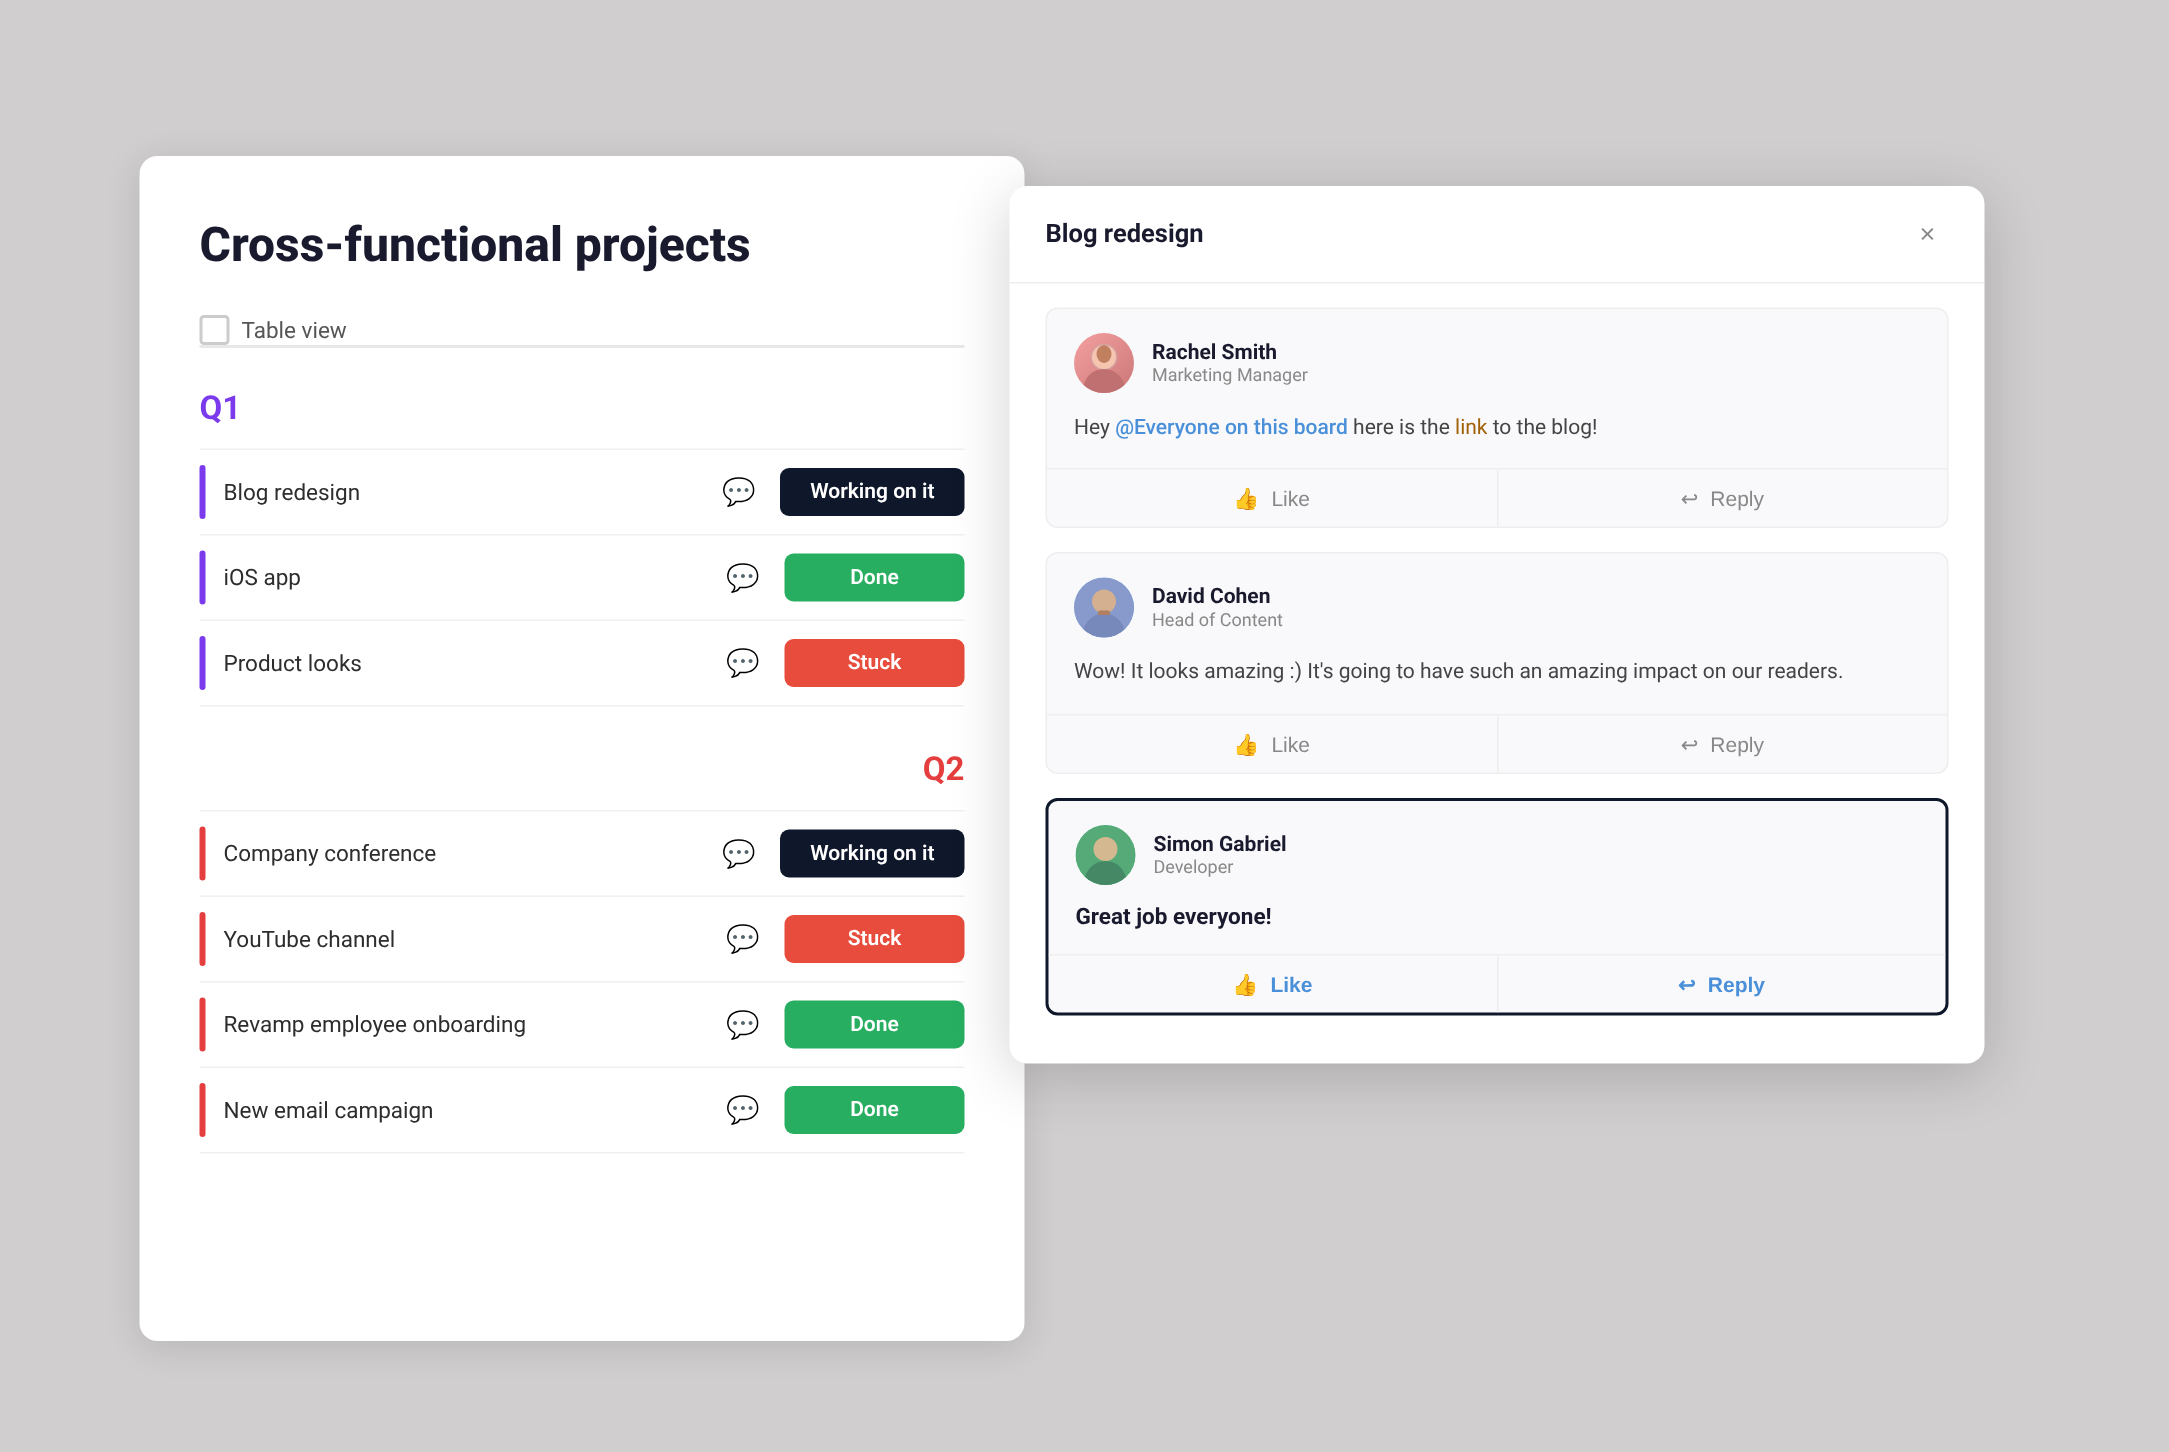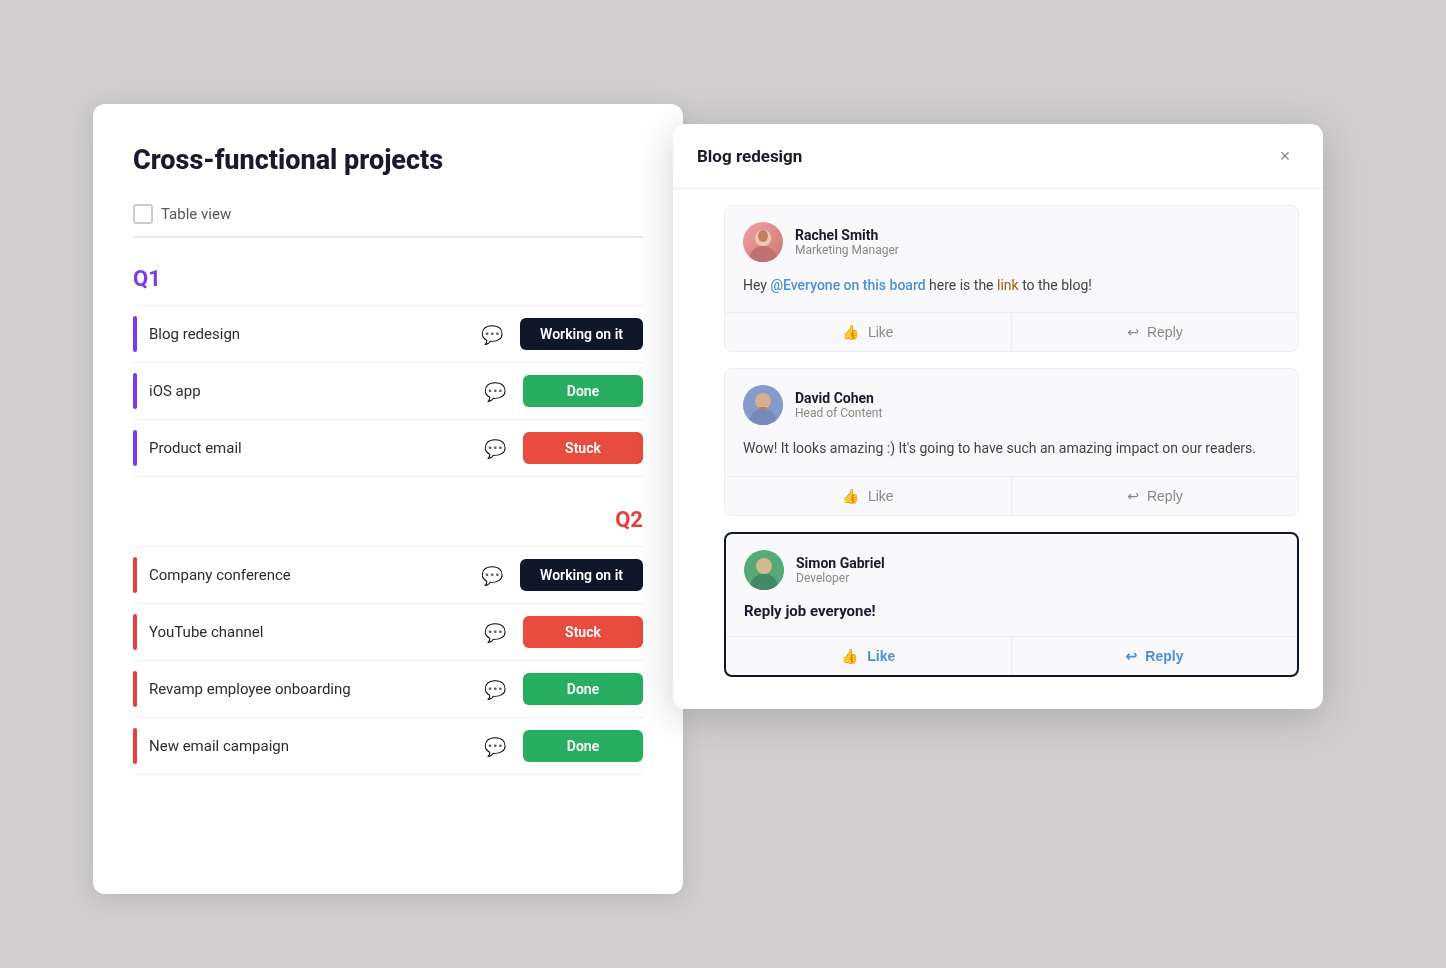--- a/index.html
+++ b/index.html
@@ -26,32 +26,31 @@
       left: 0;
       width: 590px;
       background: #fff;
       border-radius: 12px;
       padding: 40px 40px 60px 40px;
       box-shadow: 0 4px 24px rgba(0,0,0,0.12);
       min-height: 790px;
     }
 
     .page-title {
-      font-size: 27px;
+      font-size: 32px;
       font-weight: 800;
       color: #1a1a2e;
       margin-bottom: 28px;
     }
 
     .table-view-row {
       display: flex;
       align-items: center;
       gap: 8px;
       margin-bottom: 28px;
-      padding-bottom: 12px;
       border-bottom: 2px solid #e8e8e8;
     }
 
     .table-view-checkbox {
       width: 20px;
       height: 20px;
       border: 2px solid #ccc;
       border-radius: 3px;
       cursor: pointer;
     }
@@ -167,21 +166,20 @@
     .comments-container {
       padding: 16px 24px;
     }
 
     .comment-card {
       background: #f9f9fb;
       border: 1px solid #eee;
       border-radius: 8px;
       margin-bottom: 16px;
       overflow: hidden;
-      margin-left: 27px;
     }
 
     .comment-card.active-card {
       border: 2px solid #0f172a;
     }
 
     .comment-body {
       padding: 16px 18px;
     }
 
@@ -302,21 +300,21 @@
 
       <div class="project-row">
         <div class="left-bar bar-purple"></div>
         <span class="project-name">iOS app</span>
         <span class="comment-icon active">💬</span>
         <div class="status-badge status-done">Done</div>
       </div>
 
       <div class="project-row">
         <div class="left-bar bar-purple"></div>
-        <span class="project-name">Product email</span>
+        <span class="project-name">Product looks</span>
         <span class="comment-icon">💬</span>
         <div class="status-badge status-stuck">Stuck</div>
       </div>
     </div>
 
     <div class="quarter-label q2-label">Q2</div>
     <div class="project-list">
 
       <div class="project-row">
         <div class="left-bar bar-red"></div>
@@ -428,21 +426,21 @@
                 <circle cx="20" cy="20" r="20" fill="#55aa77"></circle>
                 <circle cx="20" cy="16" r="8" fill="#d4b890"></circle>
                 <circle cx="20" cy="38" r="14" fill="#448866"></circle>
               </svg>
             </div>
             <div>
               <div class="commenter-name">Simon Gabriel</div>
               <div class="commenter-role">Developer</div>
             </div>
           </div>
-          <p class="bold-comment">Reply job everyone!</p>
+          <p class="bold-comment">Great job everyone!</p>
         </div>
         <div class="comment-actions">
           <button class="action-btn active-btn">
             <span>👍</span>
             <span>Like</span>
           </button>
           <button class="action-btn active-btn">
             <span>↩</span>
             <span>Reply</span>
           </button>

